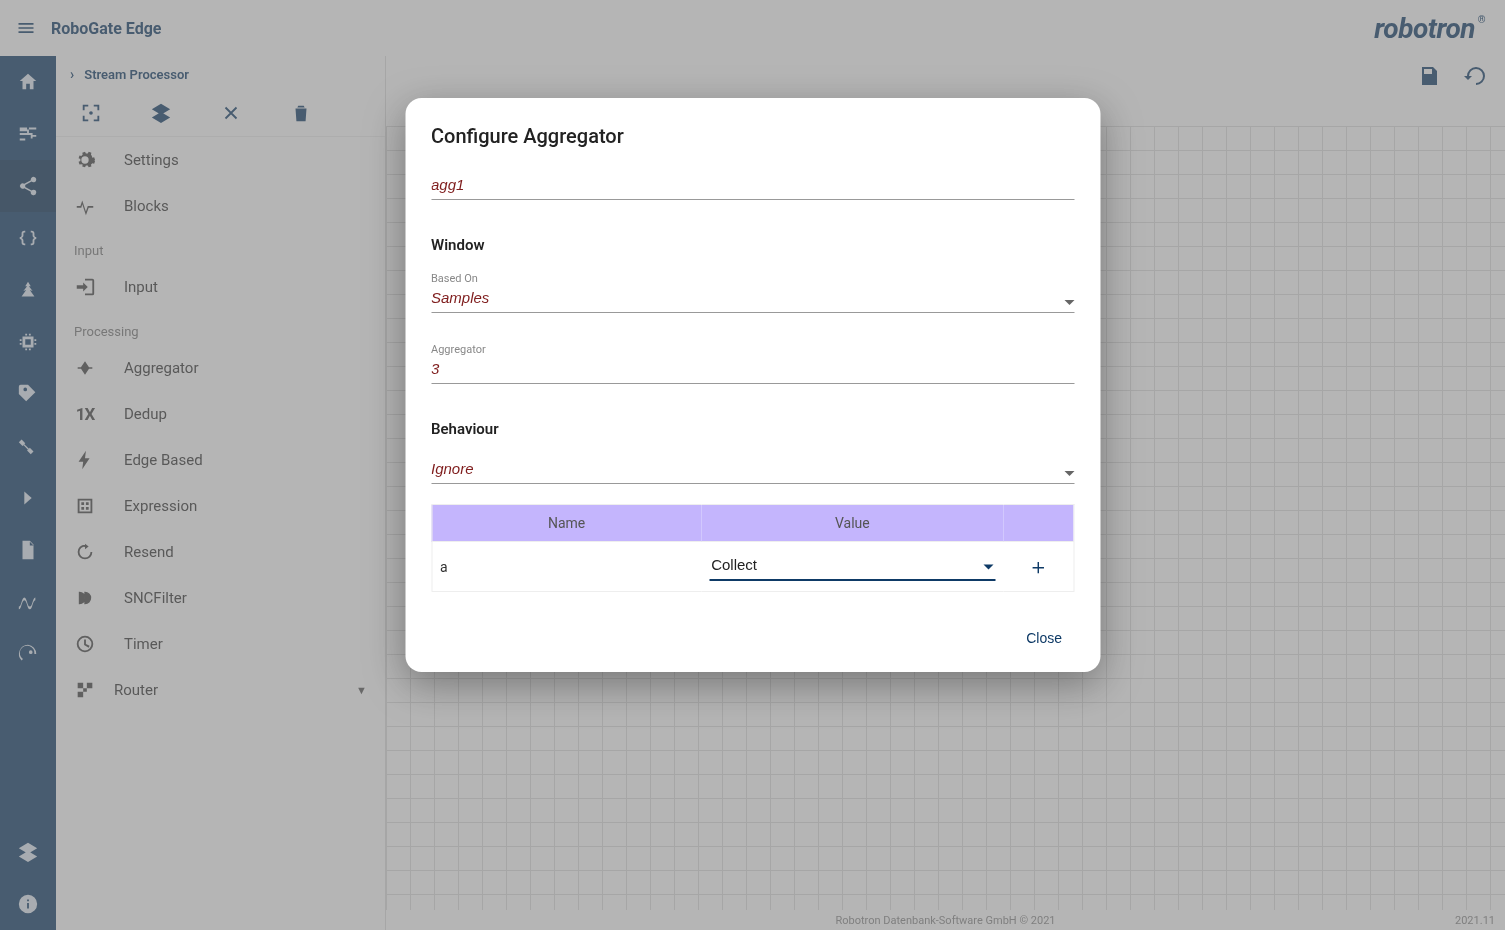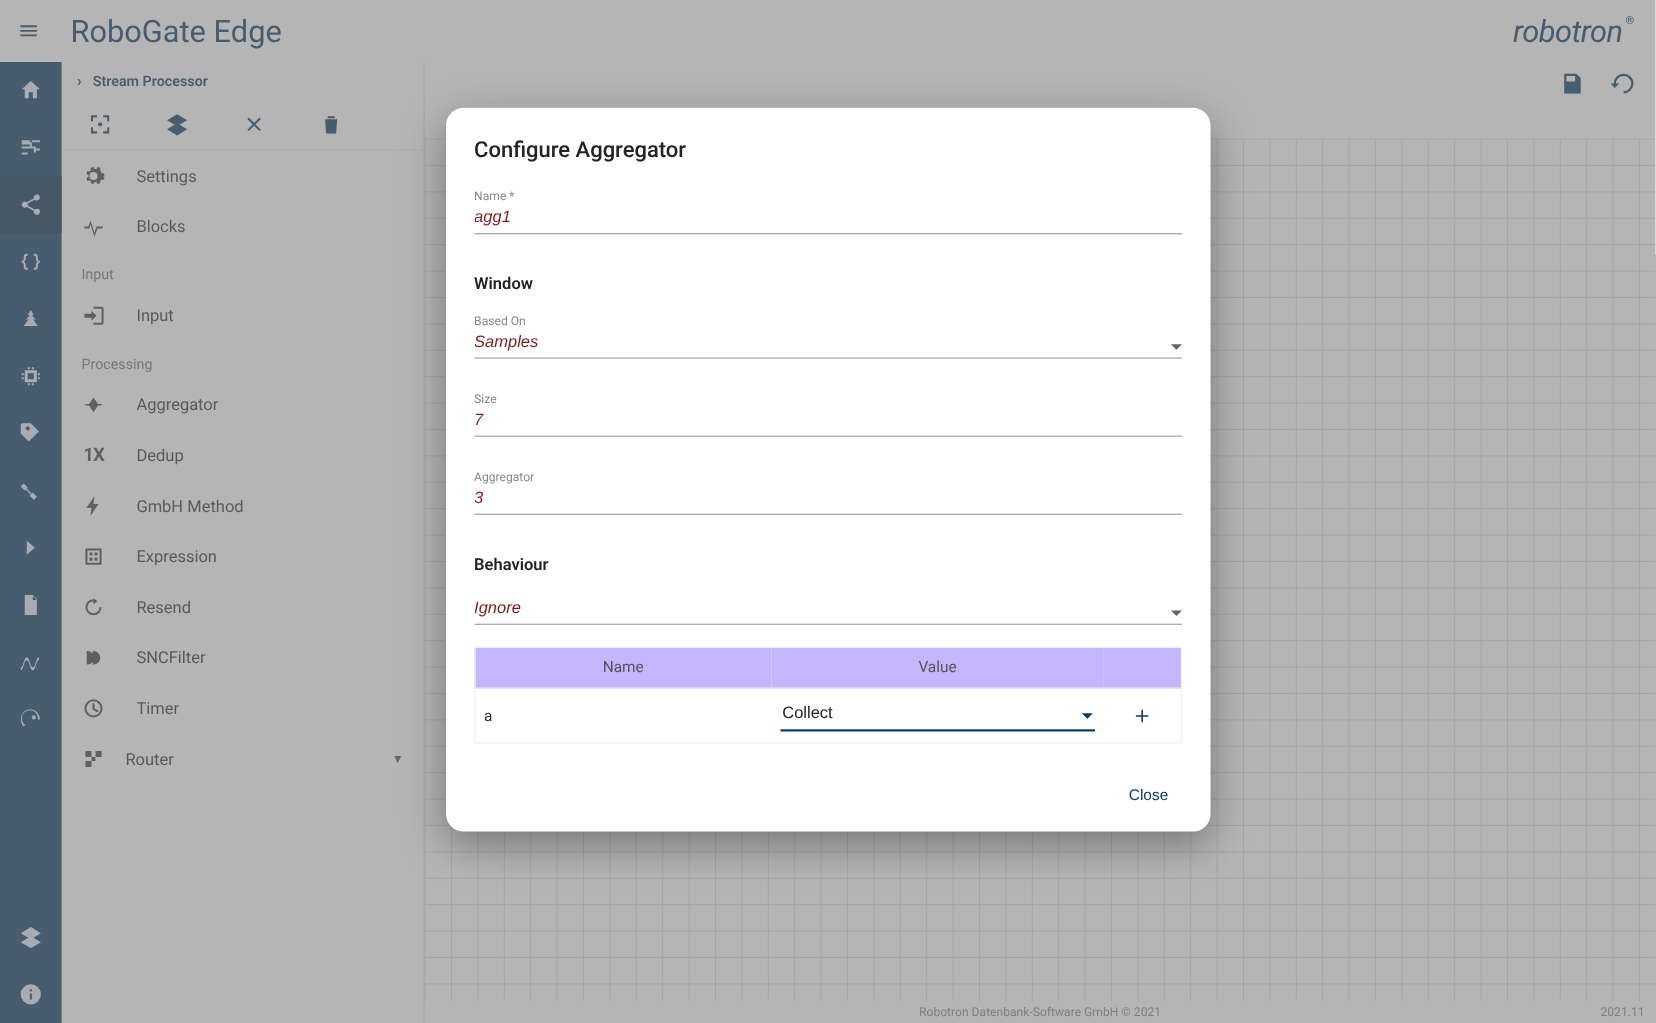--- a/index.html
+++ b/index.html
@@ -13,22 +13,22 @@
   }
 
   
   .topbar {
     position: fixed; top:0; left:0; right:0; height:56px;
     display:flex; align-items:center; padding:0 20px 0 12px;
     background:#fff; color:var(--navy); z-index:1;
   }
   .hamburger { width:28px; cursor:pointer; padding:4px; }
   .hamburger svg { display:block; }
-  .app-title { font-size:28px; font-weight:400; margin-left:24px; }
-  .brand { margin-left:auto; font-size:28px; font-weight:400; font-style:italic; letter-spacing:-0.5px; position:relative; padding-right:10px; }
+  .app-title { font-size:16px; font-weight:700; margin-left:11px; }
+  .brand { margin-left:auto; font-size:28px; font-weight:700; font-style:italic; letter-spacing:-0.5px; position:relative; padding-right:10px; }
   .brand::after { content:"®"; font-size:10px; font-style:normal; position:absolute; top:2px; right:0; }
 
   
   .rail {
     position:fixed; top:56px; bottom:0; left:0; width:56px;
     background:var(--navy); color:#fff;
     display:flex; flex-direction:column; align-items:center;
     z-index:2;
   }
   .rail-item {
@@ -325,21 +325,21 @@
     <div class="plink">
       <span class="pi" style="font-size:17px;font-weight:700;letter-spacing:-1px;">1X</span>
       <span>Dedup</span>
     </div>
     <div class="plink">
       <span class="pi">
           <svg viewBox="0 0 24 24">
             <path fill="currentColor" d="M13 2L5 14h5l-1 8 8-12h-5z"></path>
           </svg>
         </span>
-      <span>GmbH Method</span>
+      <span>Edge Based</span>
     </div>
     <div class="plink">
       <span class="pi">
           <svg viewBox="0 0 24 24">
             <path fill="currentColor" d="M4 4h16v16H4zm2 2v12h12V6zm2 2h3v3H8zm5 0h3v3h-3zM8 13h3v3H8zm5 0h3v3h-3z"></path>
           </svg>
         </span>
       <span>Expression</span>
     </div>
     <div class="plink">
@@ -395,36 +395,31 @@
     <span class="fv">2021.11</span>
   </div>
 </div>
 
 <div class="scrim"></div>
 
 <div class="dialog">
   <div class="dlg-title">Configure Aggregator</div>
 
   <div class="field">
-    <label class="flabel">Name *</label>
     <input class="fvalue" value="agg1" style="">
   </div>
 
   <div class="section-h">Window</div>
 
   <div class="field sel">
     <label class="flabel">Based On</label>
     <input class="fvalue" readonly="" value="Samples" style="">
     <span class="drop"></span>
   </div>
 
-  <div class="field">
-    <label class="flabel">Size</label>
-    <input class="fvalue" value="7" style="">
-  </div>
 
   <div class="field">
     <label class="flabel">Aggregator</label>
     <input class="fvalue" value="3" style="">
   </div>
 
   <div class="section-h">Behaviour</div>
 
   <div class="field sel" style="margin-bottom:14px;">
     <input class="fvalue" readonly="" value="Ignore" style="">

